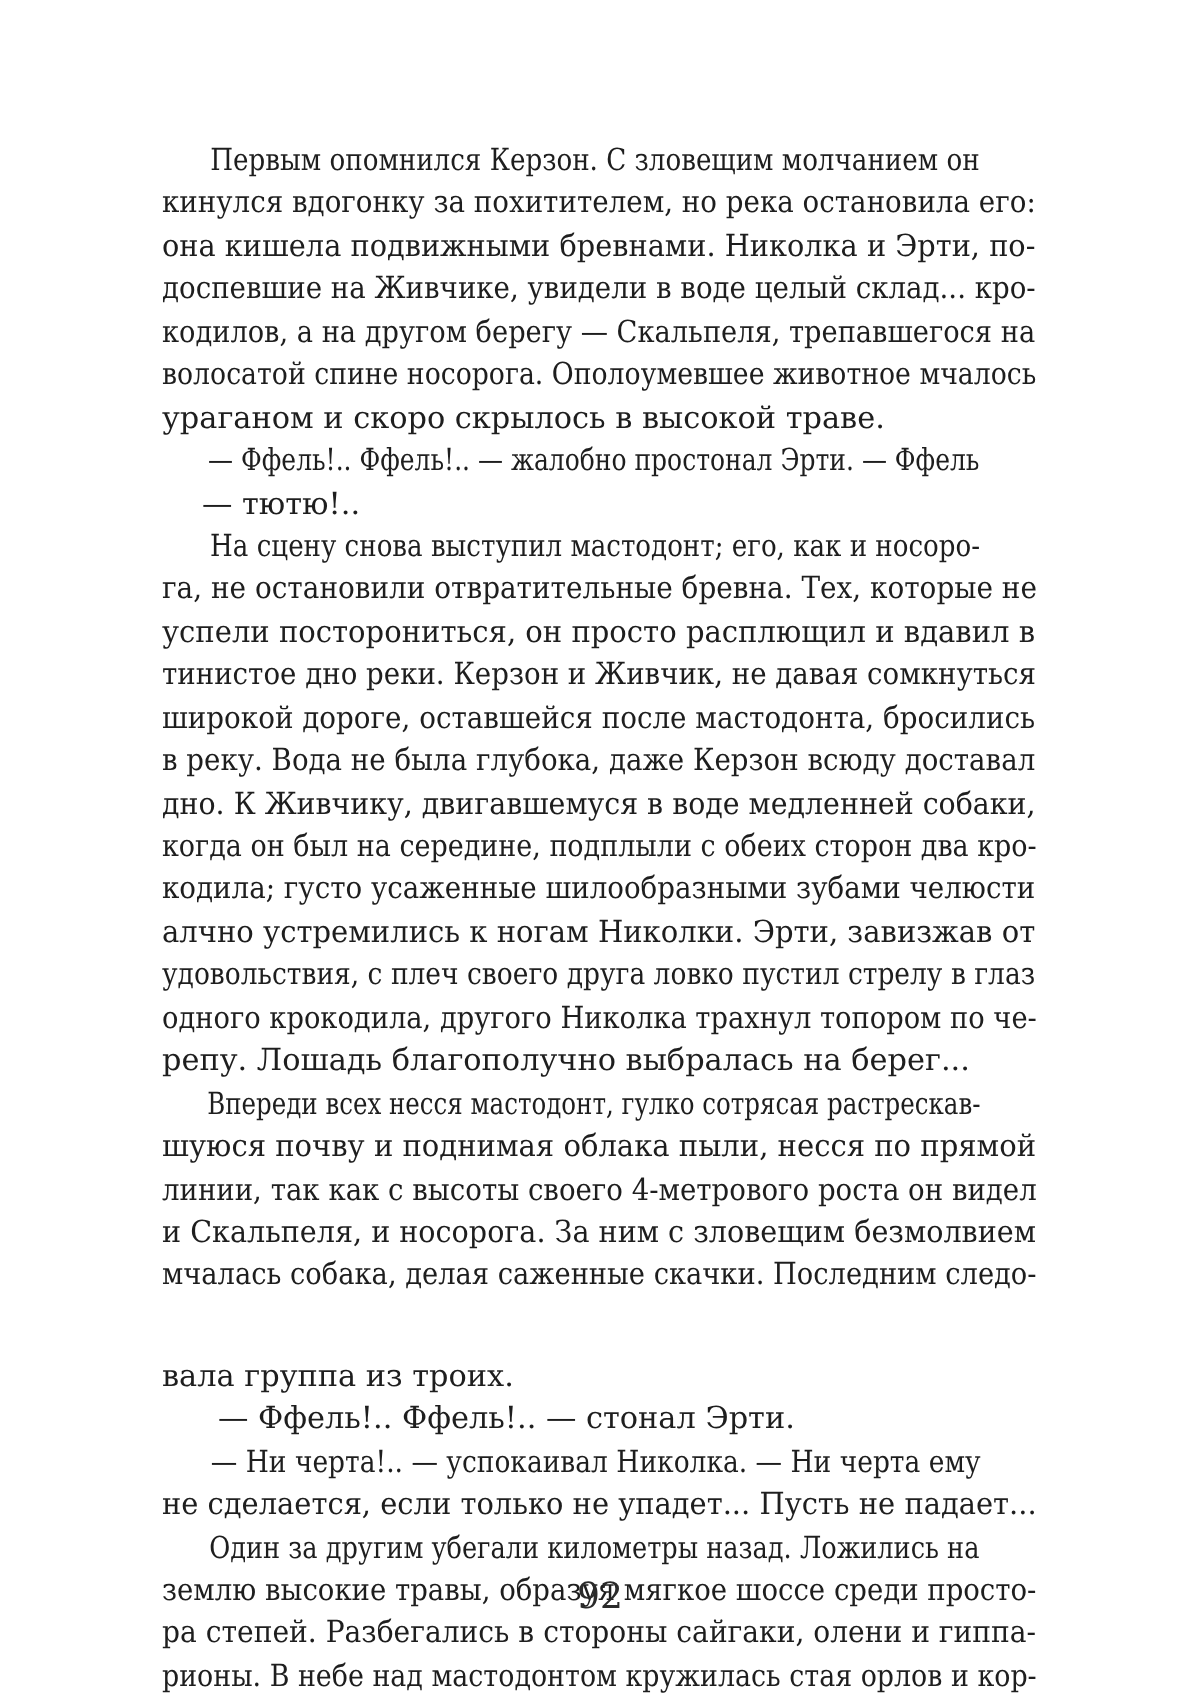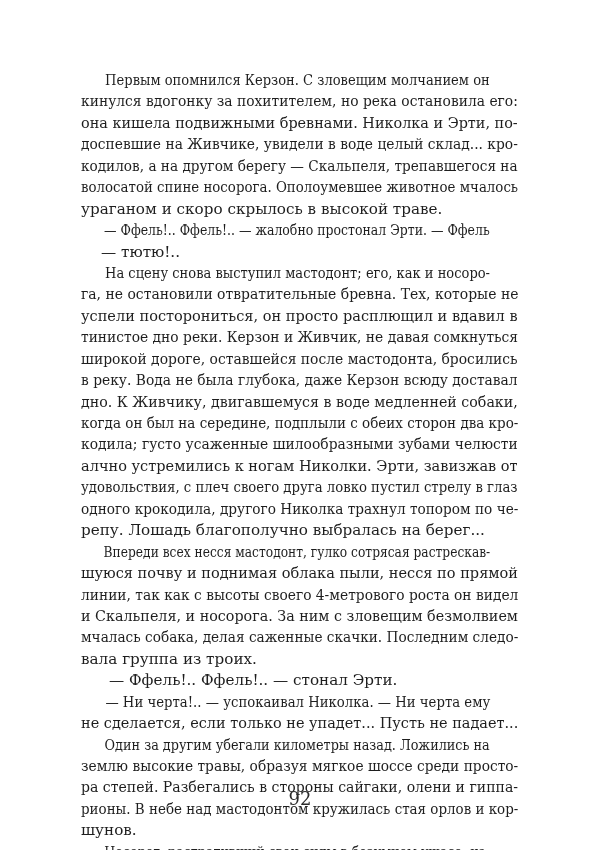--- a/index.html
+++ b/index.html
@@ -58,21 +58,21 @@
     <span class="line" style="white-space: nowrap; display: block; text-align: left; text-align-last: left; transform-origin: left top; transform: scaleX(0.9123);">кодила; густо усаженные шилообразными зубами челюсти</span>
     <span class="line" style="white-space: nowrap; display: block; text-align: left; text-align-last: left; transform-origin: left top; transform: scaleX(0.9562);">алчно устремились к ногам Николки. Эрти, завизжав от</span>
     <span class="line" style="white-space: nowrap; display: block; text-align: left; text-align-last: left; transform-origin: left top; transform: scaleX(0.8723);">удовольствия, с плеч своего друга ловко пустил стрелу в глаз</span>
     <span class="line" style="white-space: nowrap; display: block; text-align: left; text-align-last: left; transform-origin: left top; transform: scaleX(0.8992);">одного крокодила, другого Николка трахнул топором по че-</span>
     <span class="line last" style="white-space: nowrap; display: block; text-align: left; text-align-last: left;">репу. Лошадь благополучно выбралась на берег...</span>
     <span class="line indent" style="white-space: nowrap; display: block; text-align: left; text-align-last: left; transform-origin: left top; transform: scaleX(0.8067);">Впереди всех несся мастодонт, гулко сотрясая растрескав-</span>
     <span class="line" style="white-space: nowrap; display: block; text-align: left; text-align-last: left; transform-origin: left top; transform: scaleX(0.9562);">шуюся почву и поднимая облака пыли, несся по прямой</span>
     <span class="line" style="white-space: nowrap; display: block; text-align: left; text-align-last: left; transform-origin: left top; transform: scaleX(0.9085);">линии, так как с высоты своего 4-метрового роста он видел</span>
     <span class="line" style="white-space: nowrap; display: block; text-align: left; text-align-last: left; transform-origin: left top; transform: scaleX(0.9418);">и Скальпеля, и носорога. За ним с зловещим безмолвием</span>
     <span class="line" style="white-space: nowrap; display: block; text-align: left; text-align-last: left; transform-origin: left top; transform: scaleX(0.8992);">мчалась собака, делая саженные скачки. Последним следо-</span>
-    <span class="line last" style="white-space: nowrap; display: block; text-align: center; text-align-last: left;">вала группа из троих.</span>
+    <span class="line last" style="white-space: nowrap; display: block; text-align: center; text-align-last: left; margin-top: 29px;">вала группа из троих.</span>
     <span class="line indent last" style="white-space: nowrap; display: block; text-align: center; text-align-last: left;">— Ффель!.. Ффель!.. — стонал Эрти.</span>
     <span class="line indent" style="white-space: nowrap; display: block; text-align: left; text-align-last: left; transform-origin: left top; transform: scaleX(0.8721);">— Ни черта!.. — успокаивал Николка. — Ни черта ему</span>
     <span class="line last" style="white-space: nowrap; display: block; text-align: left; text-align-last: left; transform-origin: left top; transform: scaleX(0.9521);">не сделается, если только не упадет... Пусть не падает...</span>
     <span class="line indent" style="white-space: nowrap; display: block; text-align: left; text-align-last: left; transform-origin: left top; transform: scaleX(0.8433);">Один за другим убегали километры назад. Ложились на</span>
     <span class="line" style="white-space: nowrap; display: block; text-align: left; text-align-last: left; transform-origin: left top; transform: scaleX(0.9066);">землю высокие травы, образуя мягкое шоссе среди просто-</span>
     <span class="line" style="white-space: nowrap; display: block; text-align: left; text-align-last: left; transform-origin: left top; transform: scaleX(0.9258);">ра степей. Разбегались в стороны сайгаки, олени и гиппа-</span>
     <span class="line" style="white-space: nowrap; display: block; text-align: left; text-align-last: left; transform-origin: left top; transform: scaleX(0.8846);">рионы. В небе над мастодонтом кружилась стая орлов и кор-</span>
     <span class="line last" style="white-space: nowrap; display: block; text-align: left; text-align-last: left;">шунов.</span>
     <span class="line indent" style="white-space: nowrap; display: block; text-align: left; text-align-last: left; transform-origin: left top; transform: scaleX(0.833);">Носорог, растративший свои силы в безумном ужасе, на-</span>
   </div>

